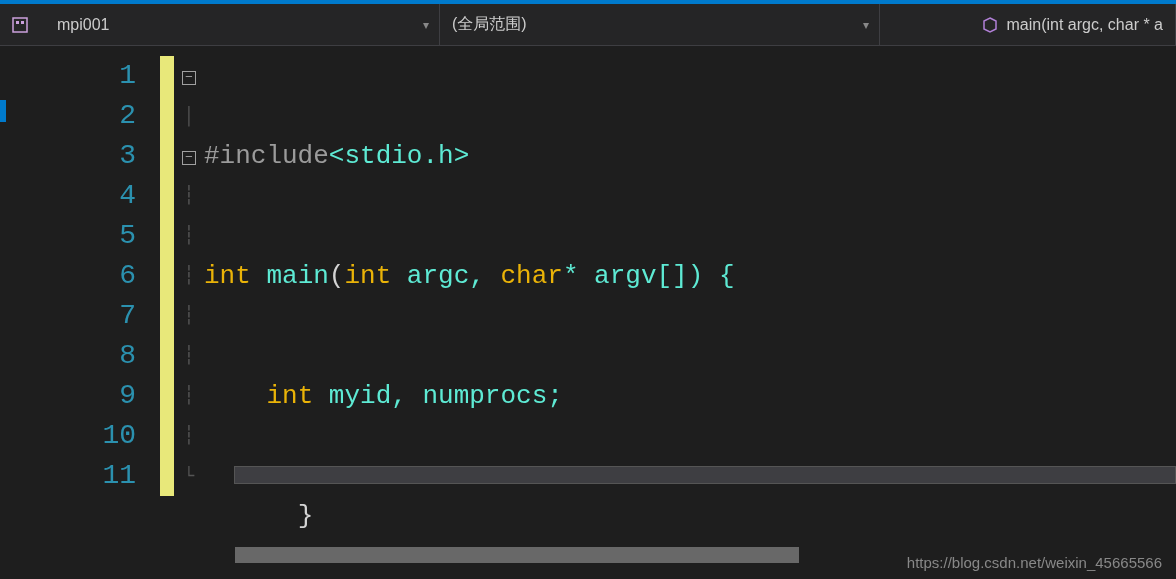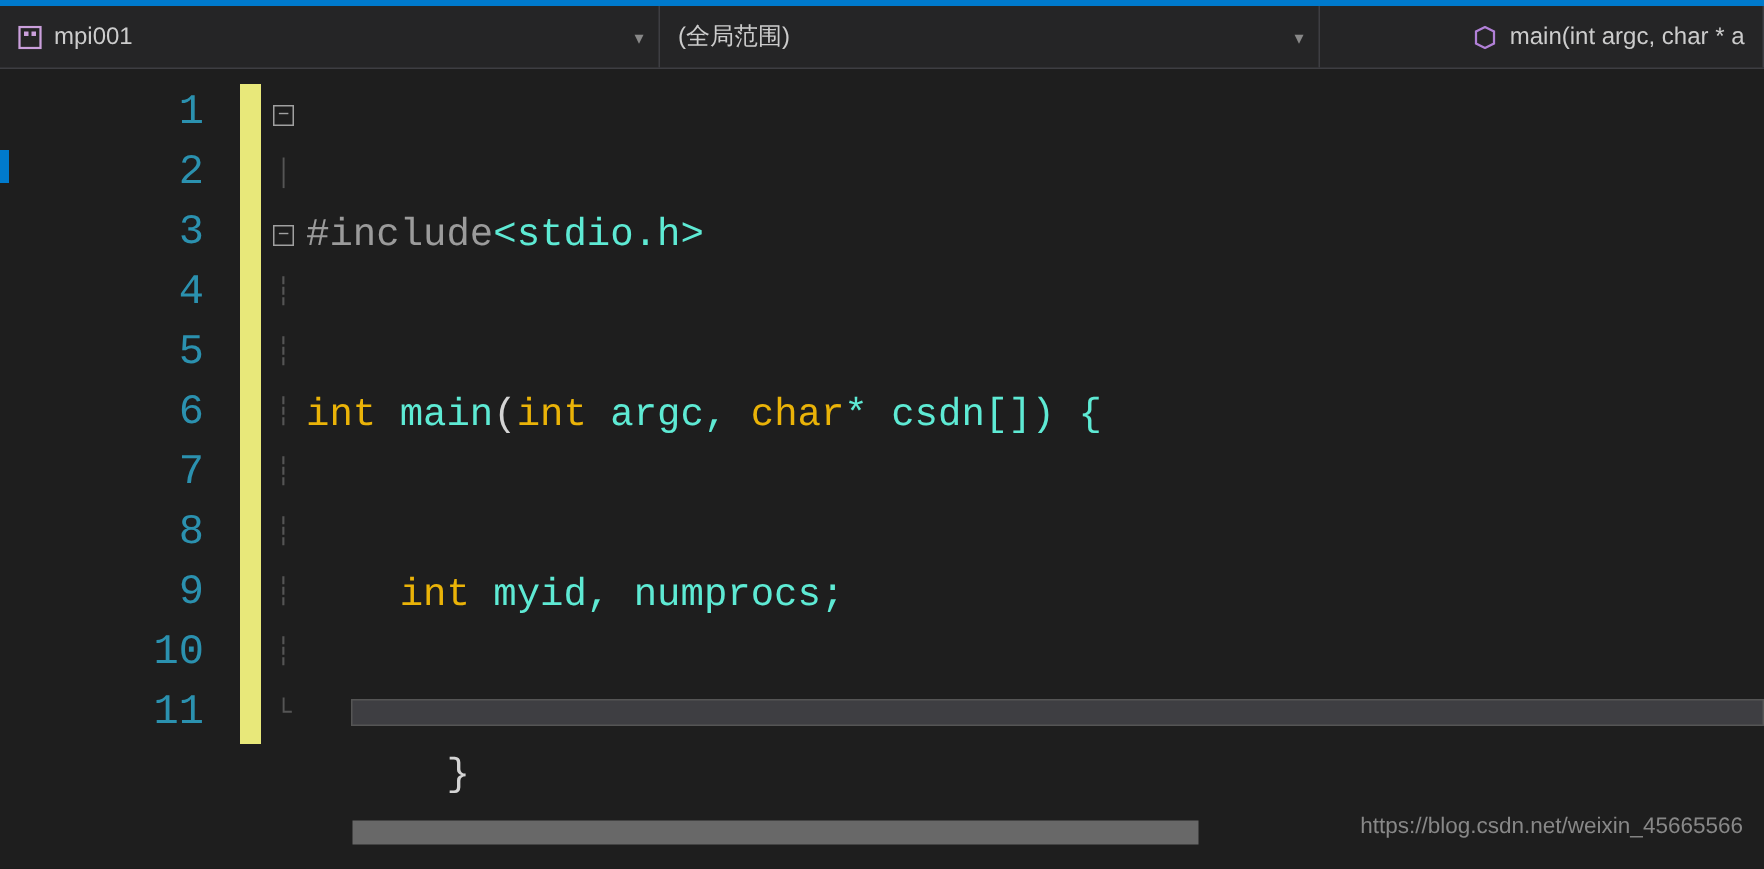--- a/index.html
+++ b/index.html
@@ -22,21 +22,21 @@
     font-size: 16px;
   }
   .nav-item {
     display: flex;
     align-items: center;
     padding: 0 12px;
     border-right: 1px solid #3e3e42;
     color: #cccccc;
     position: relative;
   }
-  .nav-item.file { flex: 0 0 440px; }
+  .nav-item.file { flex: 0 0 440px; gap: 21px; }
   .nav-item.scope { flex: 0 0 440px; }
   .nav-item.func { flex: 1; justify-content: flex-end; }
   .nav-icon { margin-right: 8px; display: inline-flex; }
   .dropdown-arrow {
     position: absolute;
     right: 10px;
     color: #888;
     font-size: 12px;
   }
   .editor {
@@ -118,21 +118,21 @@
   .txt { color: #5eead4; }
   .squiggle {
     text-decoration-line: underline;
     text-decoration-style: wavy;
     text-decoration-color: #f14c4c;
     text-decoration-thickness: 2px;
     text-underline-offset: 4px;
   }
   .watermark {
     position: absolute;
-    bottom: 20px;
+    bottom: 8px;
     right: 14px;
     color: #888;
     font-family: Arial, sans-serif;
     font-size: 15px;
   }
   .scrollbar-h {
     position: absolute;
     left: 204px;
     right: 0;
     bottom: 90px;
@@ -214,21 +214,21 @@
     <div class="fold-line">┆</div>
     <div class="fold-line">┆</div>
     <div class="fold-line">┆</div>
     <div class="fold-line">┆</div>
     <div class="fold-line">┆</div>
     <div class="fold-line">┆</div>
     <div class="fold-line">└</div>
   </div>
   <div class="code-area">
     <div class="code-line"><span class="pp">#</span><span class="pp">include</span><span class="txt">&lt;stdio.h&gt;</span></div>
-    <div class="code-line"><span class="kw">int</span> <span class="txt">main</span><span class="pun">(</span><span class="kw">int</span><span class="txt"> argc, </span><span class="kw">char</span><span class="txt">* csdn[]) {</span></div>
+    <div class="code-line"><span class="kw">int</span> <span class="txt">main</span><span class="pun">(</span><span class="kw">int</span><span class="txt"> argc, </span><span class="kw">char</span><span class="txt">* argv[]) {</span></div>
     <div class="code-line">    <span class="kw">int</span><span class="txt"> myid, numprocs;</span></div>
     
     
     
     
     
     
     <div class="code-line last-line-box">
       <span class="pun">}</span>
       <div class="scrollbar-h" style="left:30px; right:0; bottom:auto; top:10px;">

